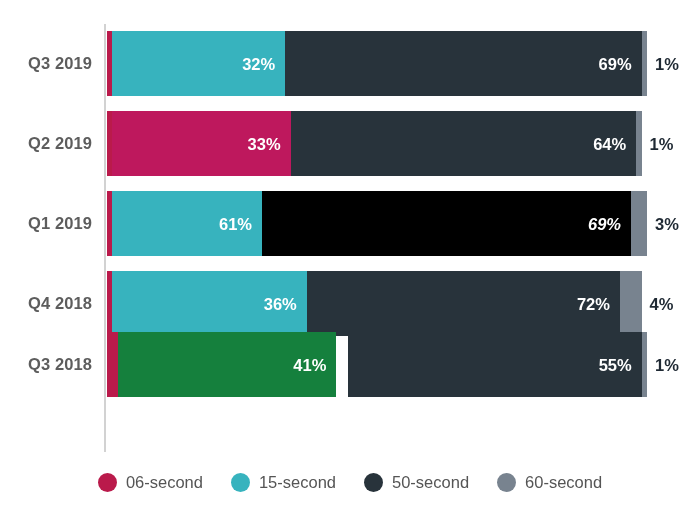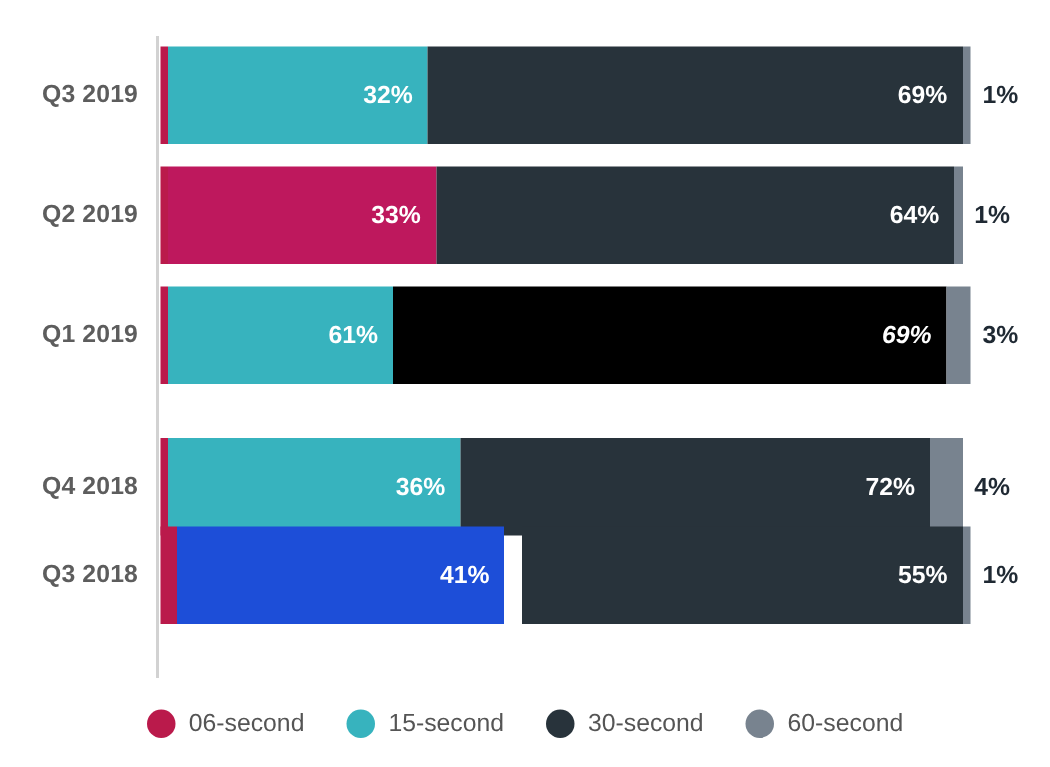--- a/index.html
+++ b/index.html
@@ -174,44 +174,44 @@
               <span class="val val-in-right">61%</span>
             </div>
             <div class="seg seg-30" style="width: 372.6px; background: #000000; font-style: italic;">
               <span class="val val-in-right">69%</span>
             </div>
             <div class="seg seg-60" style="width: 16.2px; background: rgb(120, 131, 143);">
               <span class="val val-after-bar">3%</span>
             </div>
           </div>
         </div>
-        <div class="row" style="top: 271px; margin-top: 21px;">
+        <div class="row" style="top: 271px;">
           <div class="cat-label">Q4 2018</div>
           <div class="bar">
             <div class="seg seg-06" style="width: 5.4px; background: rgb(186, 26, 75);">
               <span class="val val-out-right">1%</span>
             </div>
             <div class="seg seg-15" style="width: 194.4px; background: rgb(55, 179, 190);">
               <span class="val val-in-right">36%</span>
             </div>
             <div class="seg seg-30" style="width: 313.2px; background: rgb(40, 51, 59);">
               <span class="val val-in-right">72%</span>
             </div>
             <div class="seg seg-60" style="width: 21.6px; background: rgb(120, 131, 143);">
               <span class="val val-after-bar">4%</span>
             </div>
           </div>
         </div>
-        <div class="row" style="top: 351px;">
+        <div class="row" style="top: 332px;">
           <div class="cat-label">Q3 2018</div>
           <div class="bar">
             <div class="seg seg-06" style="width: 10.8px; background: rgb(186, 26, 75);">
               <span class="val val-out-right">2%</span>
             </div>
-            <div class="seg seg-15" style="width: 221.4px; background: #1d4ed8;">
+            <div class="seg seg-15" style="width: 221.4px; background: #15803d;">
               <span class="val val-in-right">41%</span>
             </div>
             <div class="seg seg-30" style="width: 297px; background: rgb(40, 51, 59); margin-left: 12px;">
               <span class="val val-in-right">55%</span>
             </div>
             <div class="seg seg-60" style="width: 5.4px; background: rgb(120, 131, 143);">
               <span class="val val-after-bar">1%</span>
             </div>
           </div>
         </div>
@@ -222,21 +222,21 @@
       <div class="legend-item">
         <span class="legend-dot" style="background: rgb(186, 26, 75);"></span>
         <span class="legend-text">06-second</span>
       </div>
       <div class="legend-item">
         <span class="legend-dot" style="background: rgb(55, 179, 190);"></span>
         <span class="legend-text">15-second</span>
       </div>
       <div class="legend-item">
         <span class="legend-dot" style="background: rgb(40, 51, 59);"></span>
-        <span class="legend-text">30-second</span>
+        <span class="legend-text">50-second</span>
       </div>
       <div class="legend-item">
         <span class="legend-dot" style="background: rgb(120, 131, 143);"></span>
         <span class="legend-text">60-second</span>
       </div>
     </div>
 
 </div>
 
 </body></html>

